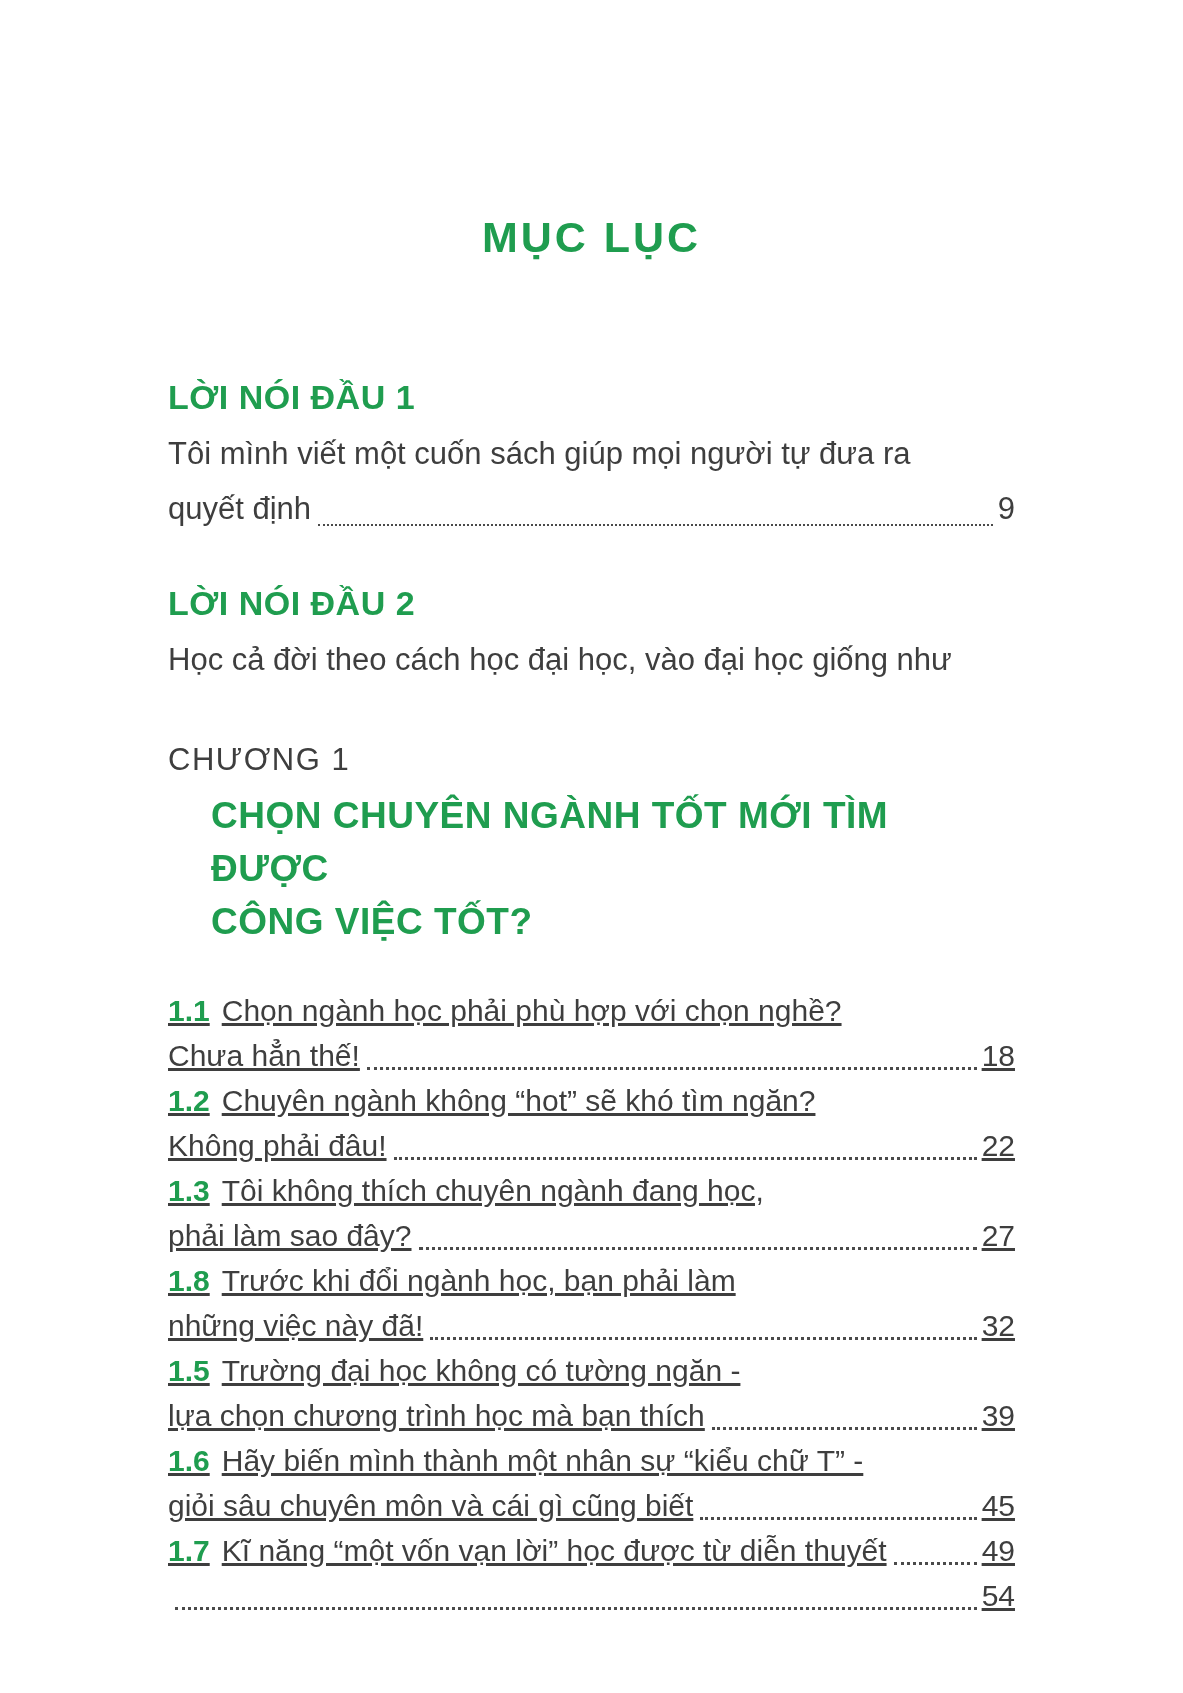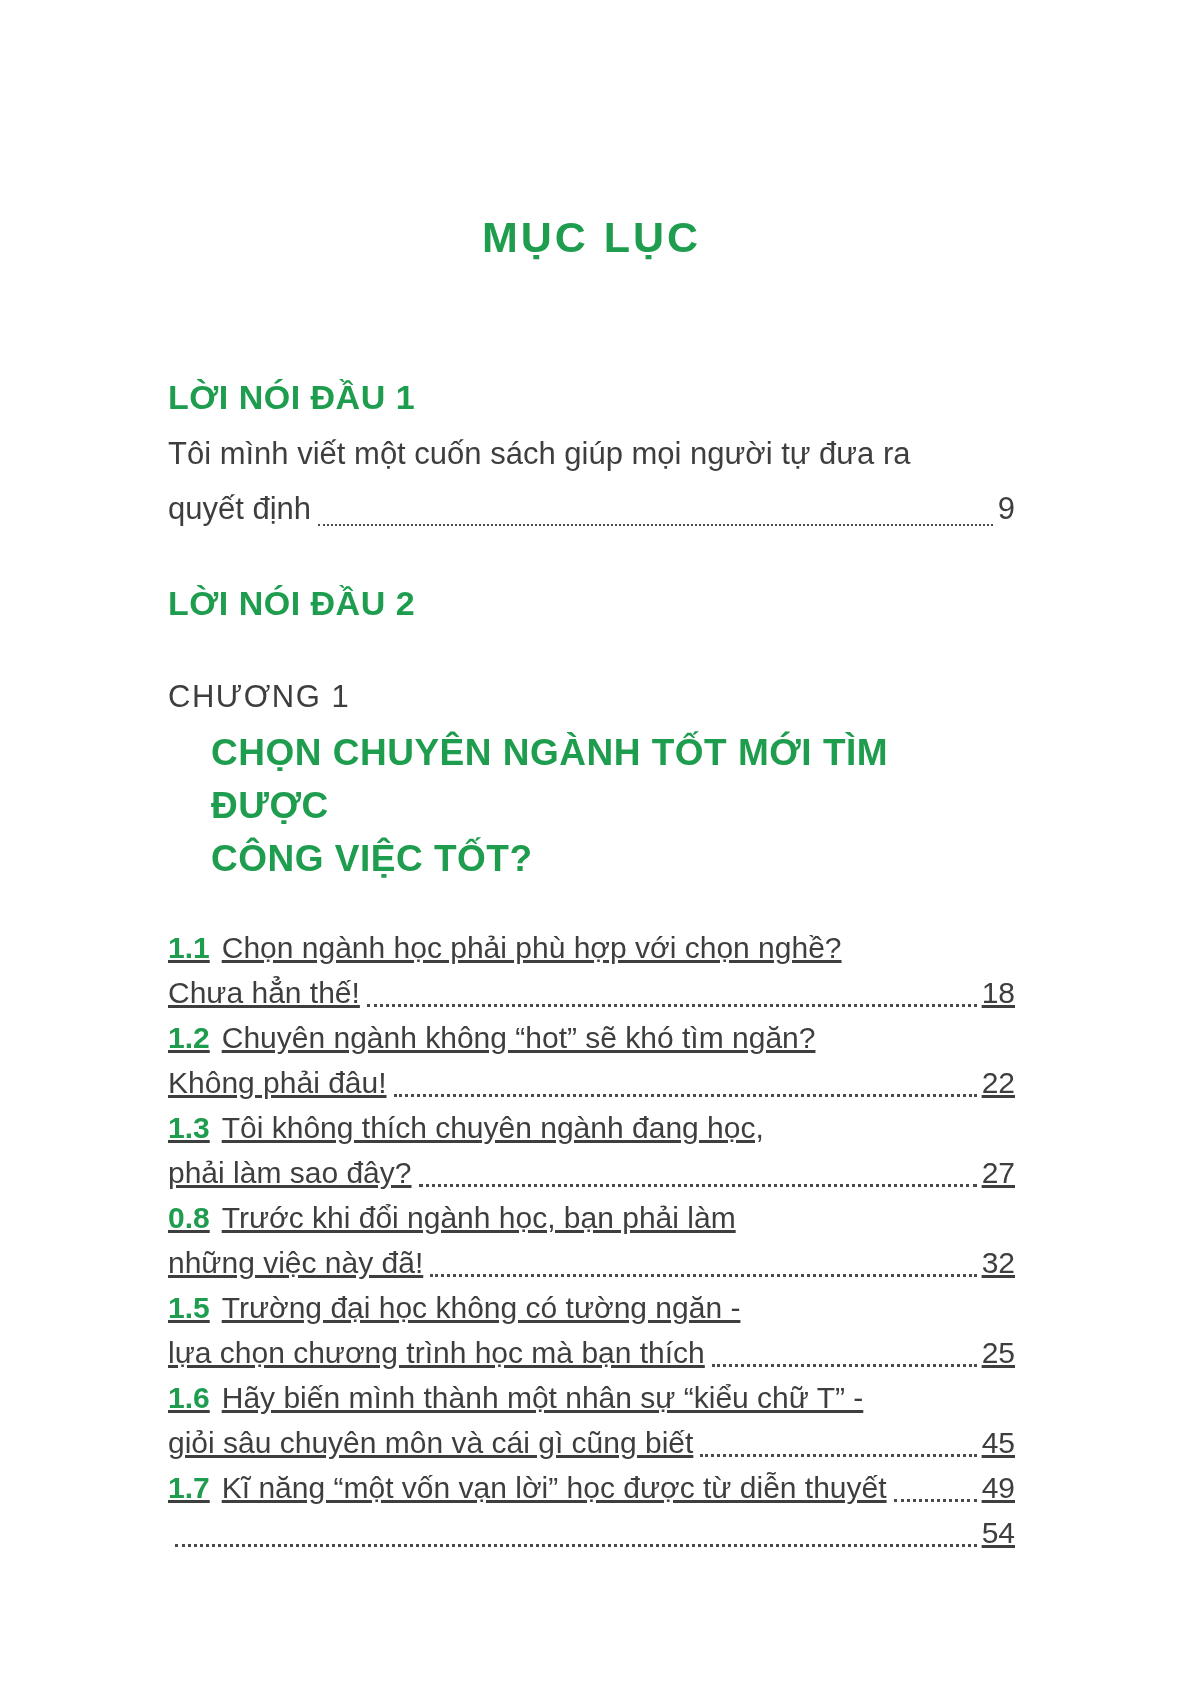--- a/index.html
+++ b/index.html
@@ -90,20 +90,21 @@
     <div class="pline">Tôi mình viết một cuốn sách giúp mọi người tự đưa ra</div>
     <div class="pline dotline">
       <span class="txt">quyết định</span>
       <span class="leader fine"></span>
       <span class="pagenum">9</span>
     </div>
   </section>
 
   <section class="section-2">
     <h2 class="green-heading">LỜI NÓI ĐẦU 2</h2>
+    <div class="pline">Học cả đời theo cách học đại học, vào đại học giống như</div>
   </section>
 
   <section class="chapter">
     <div class="chapter-label">CHƯƠNG 1</div>
     <h2 class="chapter-title">
       <span>CHỌN CHUYÊN NGÀNH TỐT MỚI TÌM ĐƯỢC</span><br>
       <span>CÔNG VIỆC TỐT?</span>
     </h2>
 
     <div class="items">
@@ -136,37 +137,37 @@
         </div>
         <div class="iline dotline">
           <span class="txt">phải làm sao đây?</span>
           <span class="leader"></span>
           <span class="pagenum">27</span>
         </div>
       </div>
 
       <div>
         <div class="iline">
-          <span class="inum">0.8</span><span>Trước khi đổi ngành học, bạn phải làm</span>
+          <span class="inum">1.8</span><span>Trước khi đổi ngành học, bạn phải làm</span>
         </div>
         <div class="iline dotline">
           <span class="txt">những việc này đã!</span>
           <span class="leader"></span>
           <span class="pagenum">32</span>
         </div>
       </div>
 
       <div>
         <div class="iline">
           <span class="inum">1.5</span><span>Trường đại học không có tường ngăn -</span>
         </div>
         <div class="iline dotline">
           <span class="txt">lựa chọn chương trình học mà bạn thích</span>
           <span class="leader"></span>
-          <span class="pagenum">25</span>
+          <span class="pagenum">39</span>
         </div>
       </div>
 
       <div>
         <div class="iline">
           <span class="inum">1.6</span><span>Hãy biến mình thành một nhân sự “kiểu chữ T” -</span>
         </div>
         <div class="iline dotline">
           <span class="txt">giỏi sâu chuyên môn và cái gì cũng biết</span>
           <span class="leader"></span>

